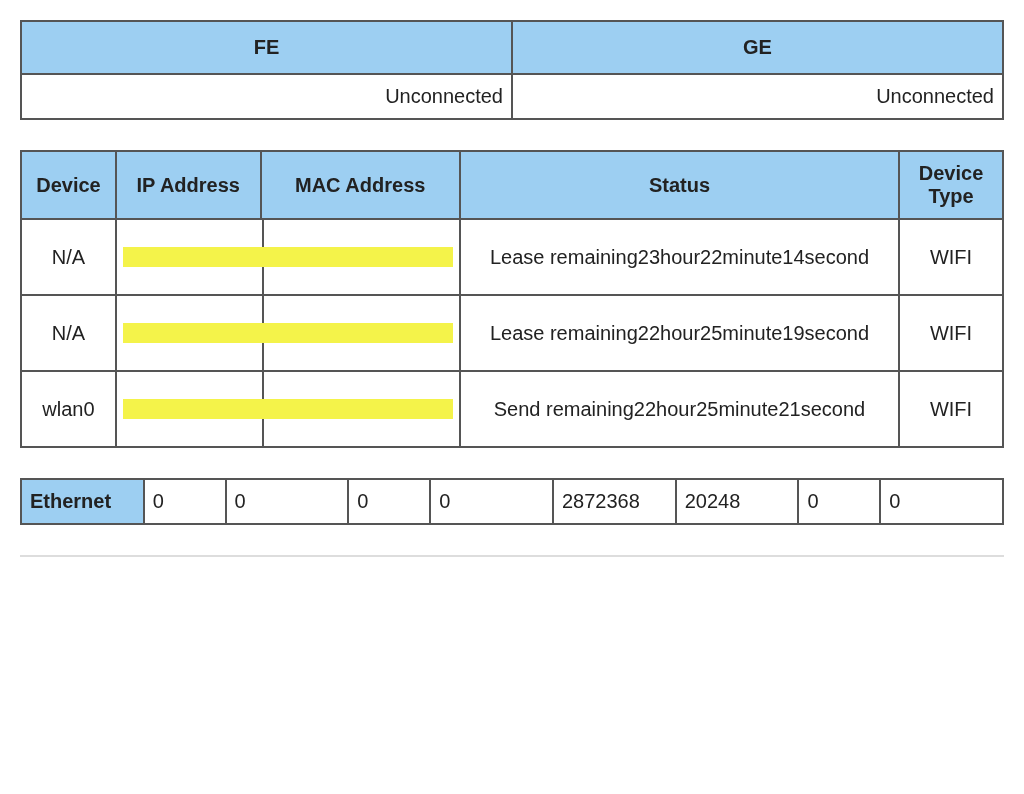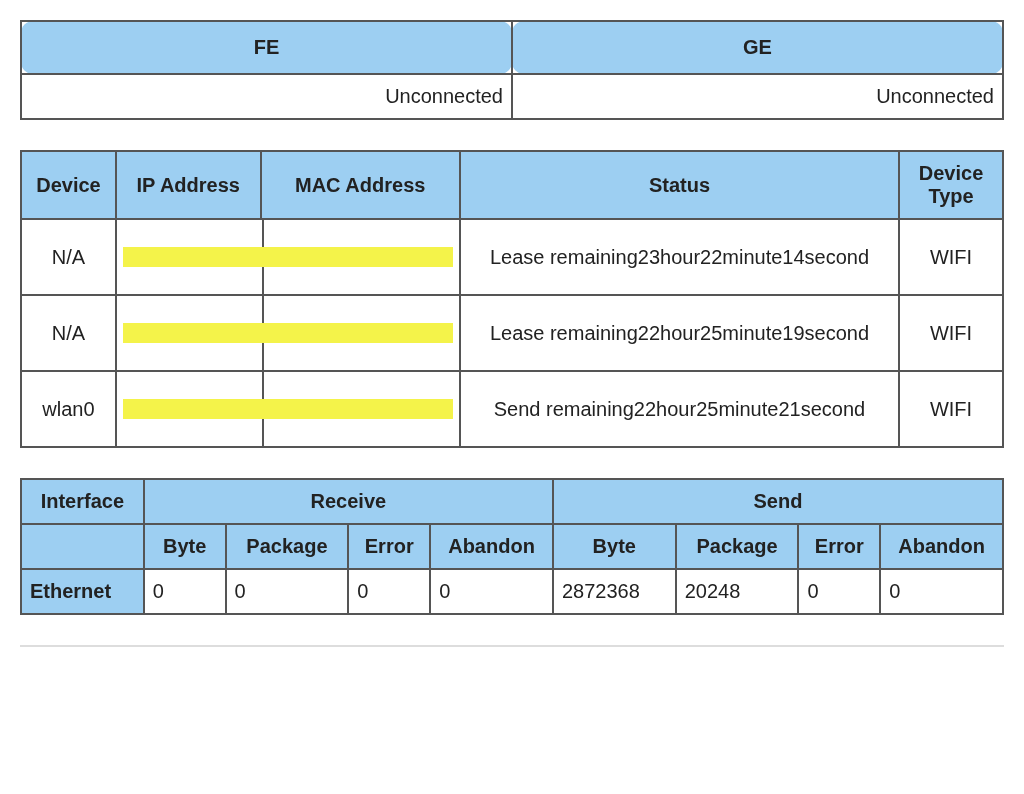--- a/index.html
+++ b/index.html
@@ -25,21 +25,21 @@
   th {
     background: #9dcff2;
     font-weight: 600;
     text-align: center;
   }
   td {
     background: #fff;
   }
 
   
-  .conn-table th { padding: 14px 20px; border-radius: 12px; }
+  .conn-table th { padding: 14px 20px; }
   .conn-table td { text-align: right; padding-left: 8px; }
 
   
   .dev-table th, .dev-table td { text-align: center; }
   .dev-table .col-device  { width: 95px; }
   .dev-table .col-ip      { width: 145px; }
   .dev-table .col-mac     { width: 200px; }
   .dev-table .col-status  { width: 440px; }
   .dev-table .col-type    { width: 104px; }
   .dev-table td { height: 76px; }
@@ -165,36 +165,20 @@
     <col class="col-byte">
       <col class="col-pkg">
       <col class="col-err">
       <col class="col-abn">
     <col class="col-sbyte">
       <col class="col-spkg">
       <col class="col-serr">
       <col class="col-sabn">
   </colgroup>
   <thead>
-    <tr>
-      <th>Interface</th>
-      <th colspan="4">Receive</th>
-      <th colspan="4">Send</th>
-    </tr>
-    <tr>
-      <th></th>
-      <th>Byte</th>
-      <th>Package</th>
-      <th>Error</th>
-      <th>Abandon</th>
-      <th>Byte</th>
-      <th>Package</th>
-      <th>Error</th>
-      <th>Abandon</th>
-    </tr>
   </thead>
   <tbody>
     <tr>
       <td class="rowhead">Ethernet</td>
       <td>0</td>
       <td>0</td>
       <td>0</td>
       <td>0</td>
       <td>2872368</td>
       <td>20248</td>

